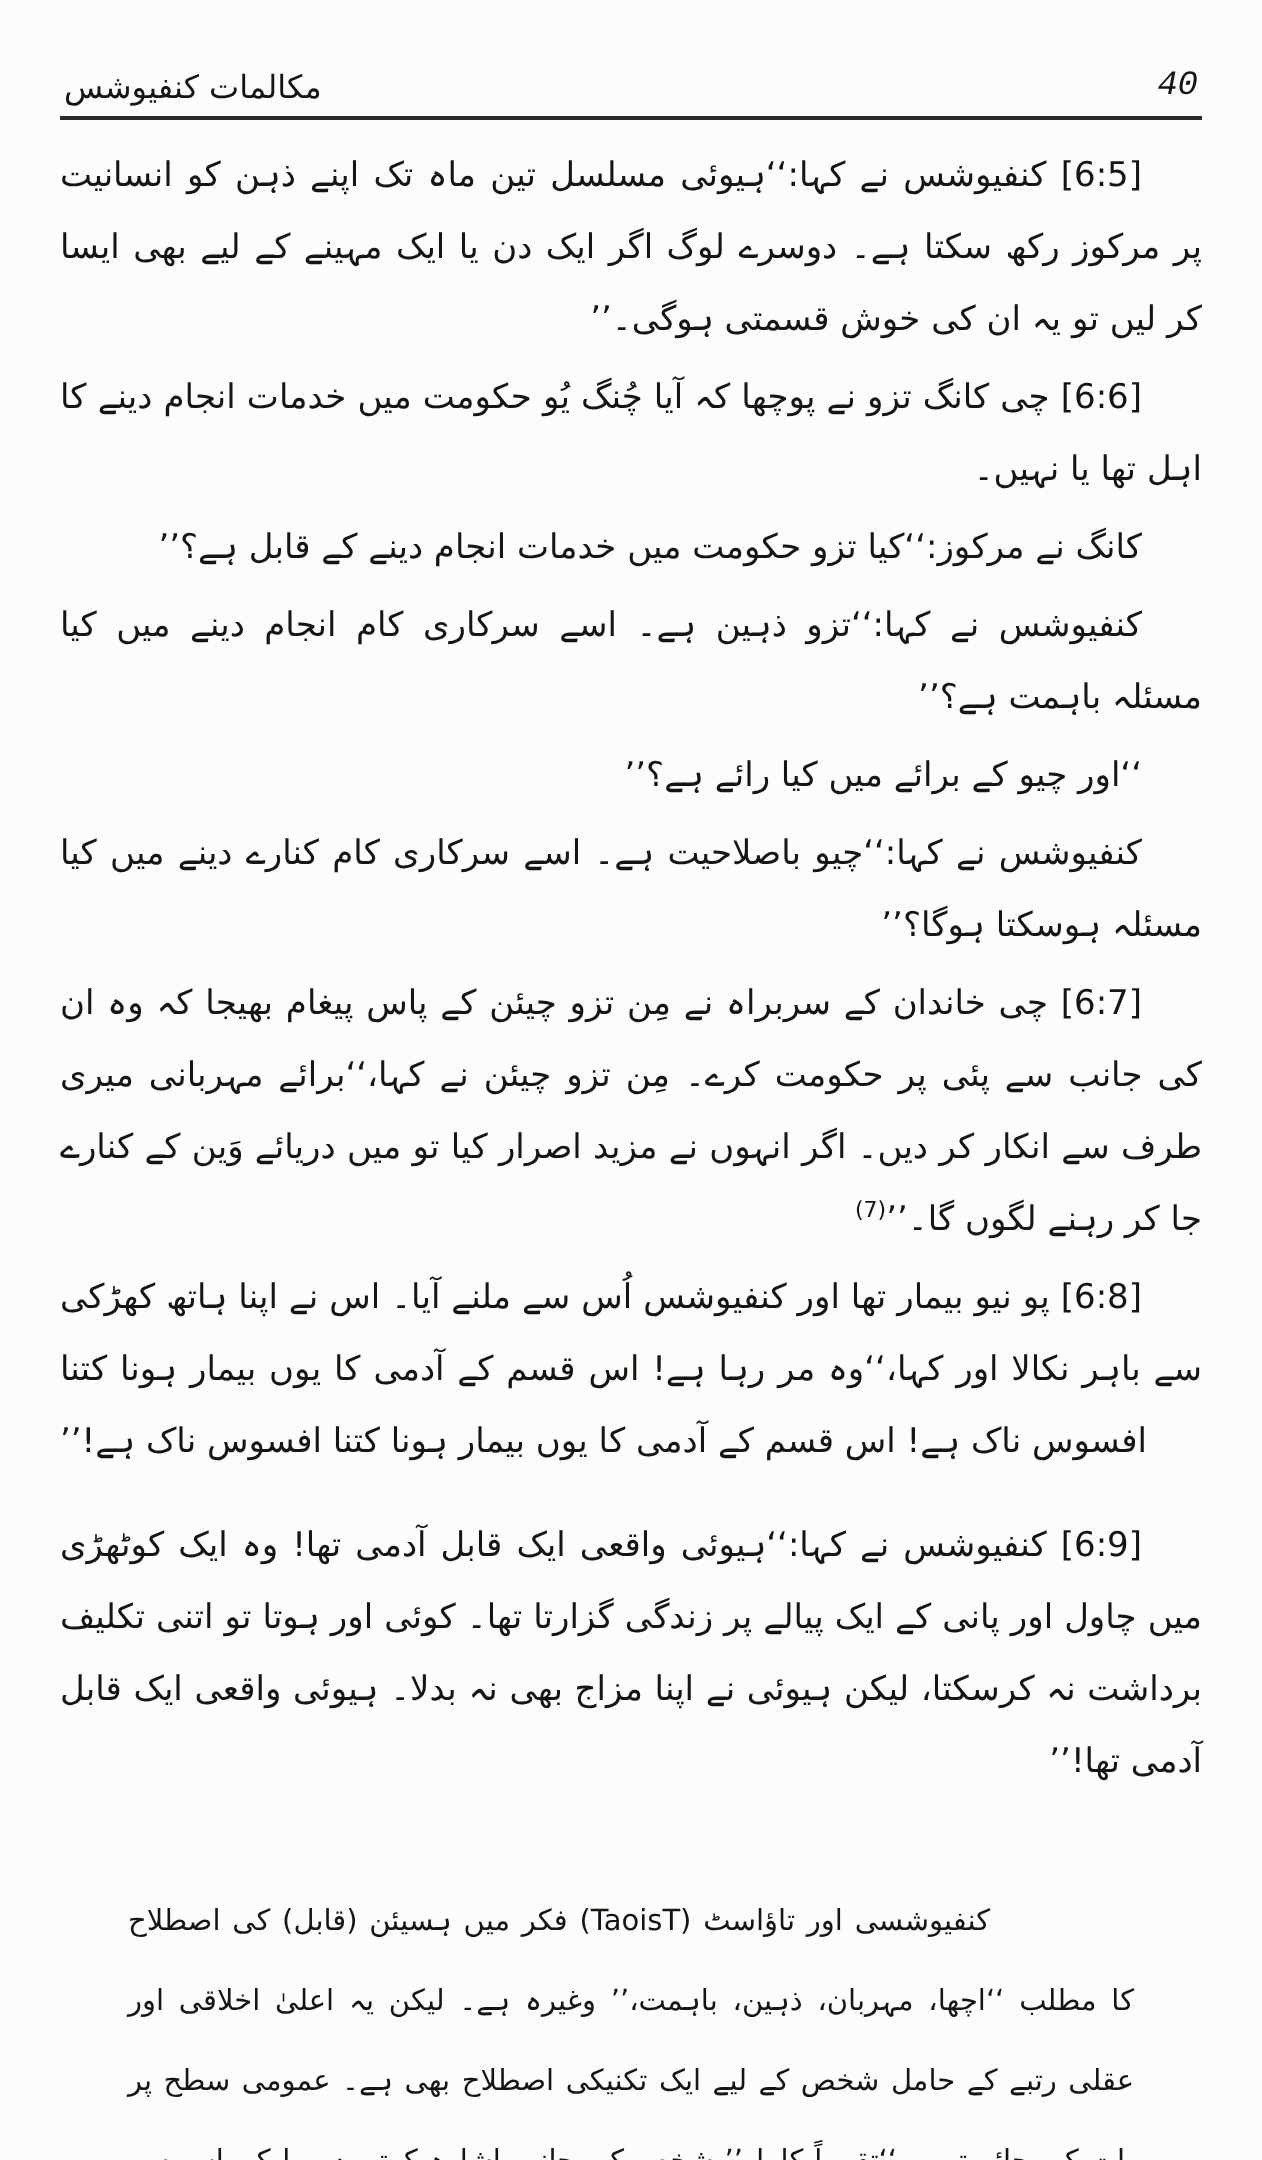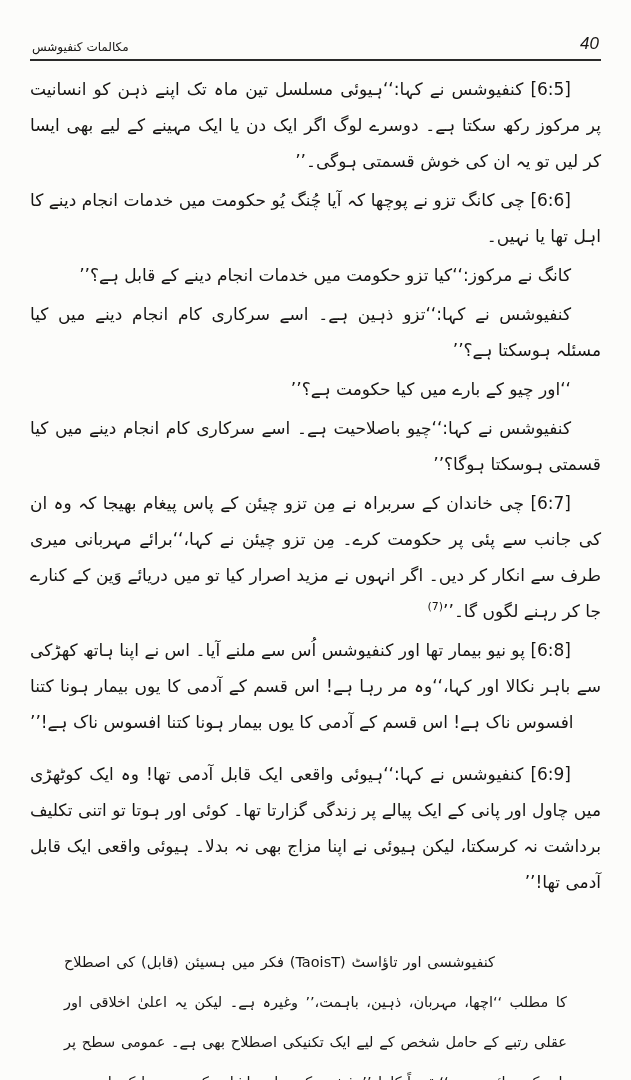--- a/index.html
+++ b/index.html
@@ -22,26 +22,26 @@
   .header {
     display: flex;
     flex-direction: row-reverse;      
     justify-content: space-between;
     align-items: flex-end;
     margin: 34px 30px 0 30px;
     padding: 0 2px 5px 2px;
     border-bottom: 2px solid #2a2a2a;
   }
   .header .title {
-    font-size: 12px;
+    font-size: 16px;
     letter-spacing: 0.2px;
     direction: rtl;
   }
   .header .pagenum {
-    font-family: Liberation Sans, sans-serif;
+    font-family: Liberation Mono, monospace;
     font-style: italic;
     font-size: 17px;
     direction: ltr;
   }
   
   .body {
     margin: 10px 30px 0 30px;
     direction: rtl;
   }
   .body p.para {
@@ -80,23 +80,23 @@
 
   <div class="header">
     <span class="title">مکالمات کنفیوشس</span>
     <span class="pagenum">40</span>
   </div>
 
   <div class="body">
     <p class="para">⁦[6:5]⁩ کنفیوشس نے کہا:‘‘ہیوئی مسلسل تین ماہ تک اپنے ذہن کو انسانیت پر مرکوز رکھ سکتا ہے۔ دوسرے لوگ اگر ایک دن یا ایک مہینے کے لیے بھی ایسا کر لیں تو یہ ان کی خوش قسمتی ہوگی۔’’</p>
     <p class="para">⁦[6:6]⁩ چی کانگ تزو نے پوچھا کہ آیا چُنگ یُو حکومت میں خدمات انجام دینے کا اہل تھا یا نہیں۔</p>
     <p class="para">کانگ نے مرکوز:‘‘کیا تزو حکومت میں خدمات انجام دینے کے قابل ہے؟’’</p>
-    <p class="para">کنفیوشس نے کہا:‘‘تزو ذہین ہے۔ اسے سرکاری کام انجام دینے میں کیا مسئلہ ہوسکتا ہے؟’’</p>
-    <p class="para">‘‘اور چیو کے بارے میں کیا حکومت ہے؟’’</p>
-    <p class="para">کنفیوشس نے کہا:‘‘چیو باصلاحیت ہے۔ اسے سرکاری کام انجام دینے میں کیا قسمتی ہوسکتا ہوگا؟’’</p>
+    <p class="para">کنفیوشس نے کہا:‘‘تزو ذہین ہے۔ اسے سرکاری کام انجام دینے میں کیا مسئلہ باہمت ہے؟’’</p>
+    <p class="para">‘‘اور چیو کے برائے میں کیا رائے ہے؟’’</p>
+    <p class="para">کنفیوشس نے کہا:‘‘چیو باصلاحیت ہے۔ اسے سرکاری کام کنارے دینے میں کیا مسئلہ ہوسکتا ہوگا؟’’</p>
     <p class="para"><span>⁦[6:7]⁩ چی خاندان کے سربراہ نے مِن تزو چیئن کے پاس پیغام بھیجا کہ وہ ان کی جانب سے پئی پر حکومت کرے۔ مِن تزو چیئن نے کہا،‘‘برائے مہربانی میری طرف سے انکار کر دیں۔ اگر انہوں نے مزید اصرار کیا تو میں دریائے وَین کے کنارے جا کر رہنے لگوں گا۔’’</span><sup>⁦(7)⁩</sup></p>
     <p class="para last-left">⁦[6:8]⁩ پو نیو بیمار تھا اور کنفیوشس اُس سے ملنے آیا۔ اس نے اپنا ہاتھ کھڑکی سے باہر نکالا اور کہا،‘‘وہ مر رہا ہے! اس قسم کے آدمی کا یوں بیمار ہونا کتنا افسوس ناک ہے! اس قسم کے آدمی کا یوں بیمار ہونا کتنا افسوس ناک ہے!’’</p>
     <p class="para gap-before">⁦[6:9]⁩ کنفیوشس نے کہا:‘‘ہیوئی واقعی ایک قابل آدمی تھا! وہ ایک کوٹھڑی میں چاول اور پانی کے ایک پیالے پر زندگی گزارتا تھا۔ کوئی اور ہوتا تو اتنی تکلیف برداشت نہ کرسکتا، لیکن ہیوئی نے اپنا مزاج بھی نہ بدلا۔ ہیوئی واقعی ایک قابل آدمی تھا!’’</p>
     <p class="note">کنفیوشسی اور تاؤاسٹ ⁦(TaoisT)⁩ فکر میں ہسیئن (قابل) کی اصطلاح کا مطلب ‘‘اچھا، مہربان، ذہین، باہمت،’’ وغیرہ ہے۔ لیکن یہ اعلیٰ اخلاقی اور عقلی رتبے کے حامل شخص کے لیے ایک تکنیکی اصطلاح بھی ہے۔ عمومی سطح پر بات کی جائے تو یہ ‘‘تقریباً کامل’’ شخص کی جانب اشارہ کرتی ہے، لیکن اس سے ‘‘الوہی ہستی’’ یا ایک بزرگ ہرگز مراد نہیں۔</p>
 
   </div>
 
 </div>
 
 </body></html>

